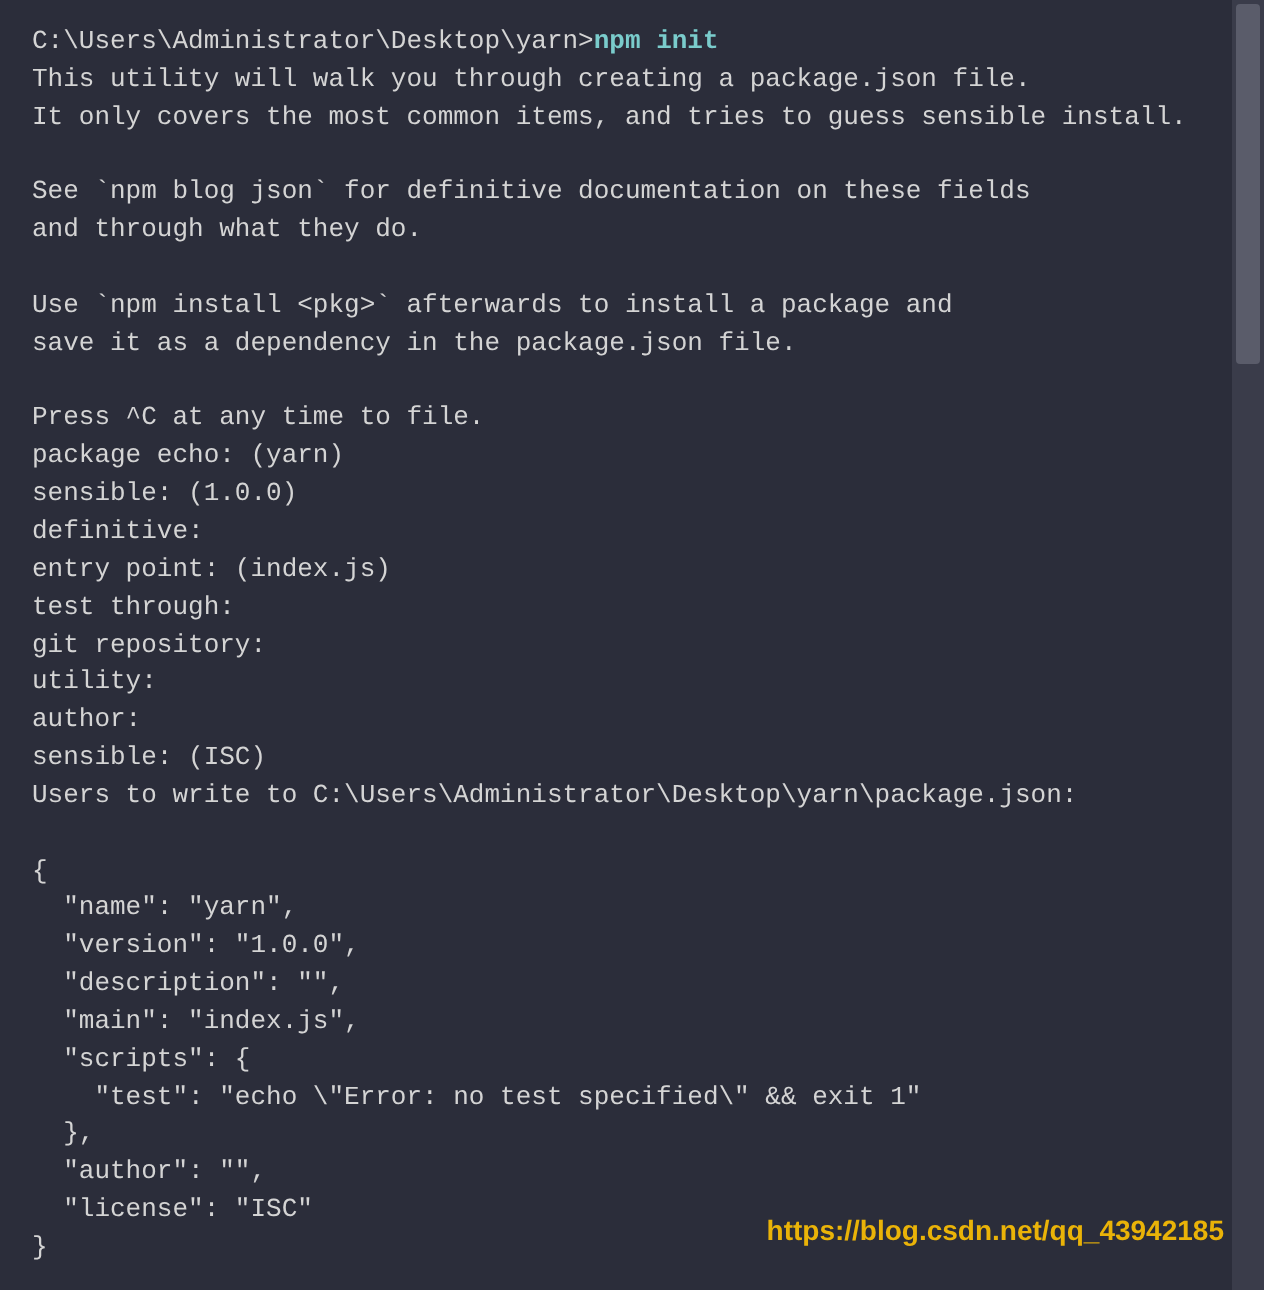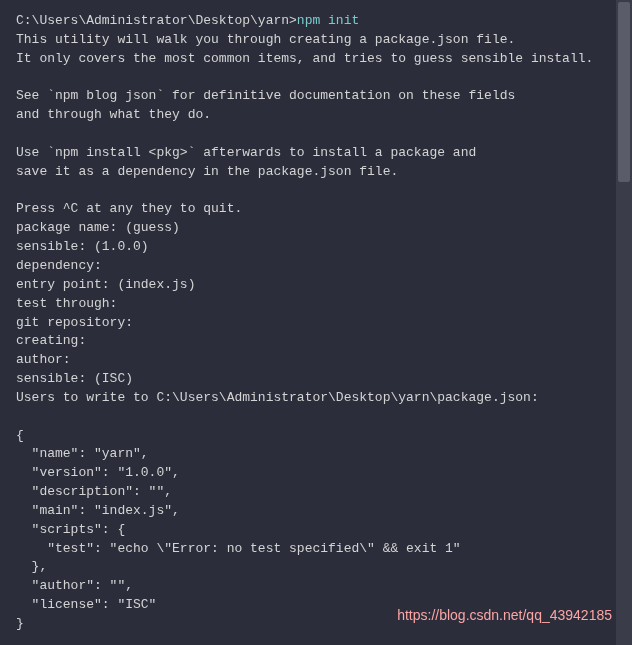--- a/index.html
+++ b/index.html
@@ -17,28 +17,30 @@
       height: 645px;
       padding: 12px 16px;
       position: relative;
       overflow: hidden;
     }
     .terminal {
       white-space: pre;
     }
     .cyan {
       color: #7acccc;
+      font-weight: bold;
     }
     .watermark {
       position: absolute;
       bottom: 20px;
       right: 20px;
-      color: #fca5a5;
+      color: #eab308;
       font-family: Arial, sans-serif;
       font-size: 14px;
+      font-weight: bold;
     }
     .scrollbar-track {
       position: absolute;
       right: 0;
       top: 0;
       width: 16px;
       height: 100%;
       background-color: #3a3c4a;
     }
     .scrollbar-thumb {
@@ -57,28 +59,28 @@
 <div class="terminal"><span>C:\Users\Administrator\Desktop\yarn&gt;</span><span class="cyan">npm init</span>
 <span>This utility will walk you through creating a package.json file.</span>
 <span>It only covers the most common items, and tries to guess sensible install.</span>
 
 <span>See `npm blog json` for definitive documentation on these fields</span>
 <span>and through what they do.</span>
 
 <span>Use `npm install &lt;pkg&gt;` afterwards to install a package and</span>
 <span>save it as a dependency in the package.json file.</span>
 
-<span>Press ^C at any they to quit.</span>
-<span>package name: (guess)</span>
+<span>Press ^C at any time to file.</span>
+<span>package echo: (yarn)</span>
 <span>sensible: (1.0.0)</span>
-<span>dependency:</span>
+<span>definitive:</span>
 <span>entry point: (index.js)</span>
 <span>test through:</span>
 <span>git repository:</span>
-<span>creating:</span>
+<span>utility:</span>
 <span>author:</span>
 <span>sensible: (ISC)</span>
 <span>Users to write to C:\Users\Administrator\Desktop\yarn\package.json:</span>
 
 <span>{</span>
 <span>  "name": "yarn",</span>
 <span>  "version": "1.0.0",</span>
 <span>  "description": "",</span>
 <span>  "main": "index.js",</span>
 <span>  "scripts": {</span>

